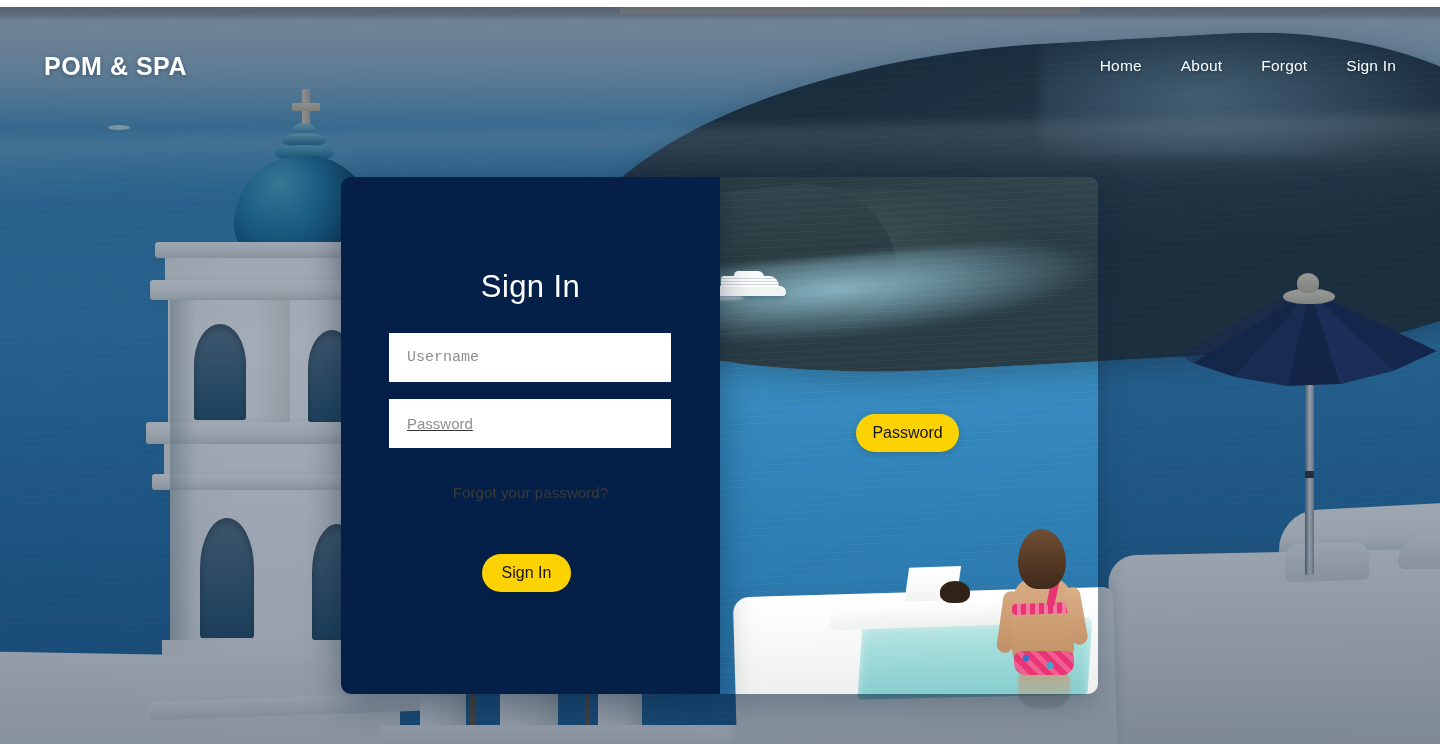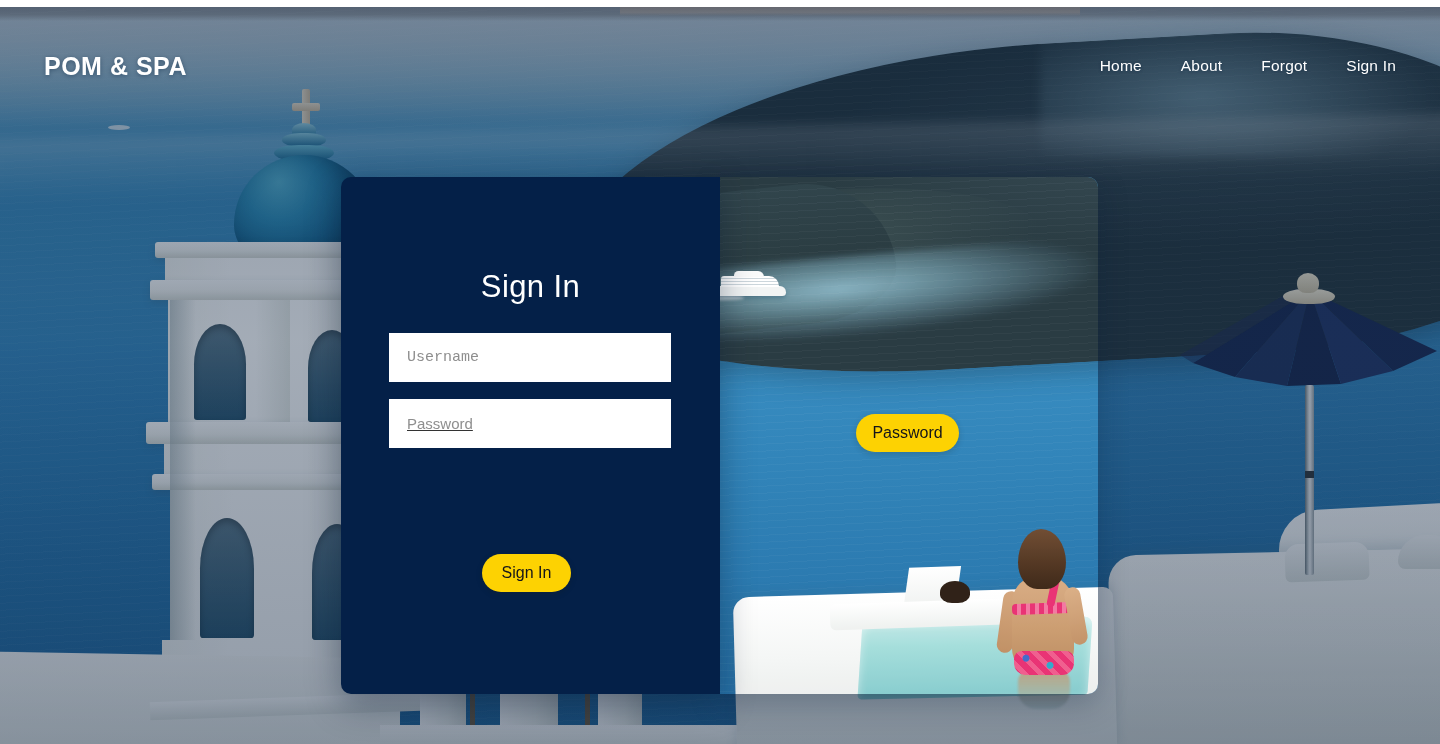--- a/index.html
+++ b/index.html
@@ -768,19 +768,20 @@
     </ul>
   </nav>
 
   <section class="auth-card">
     <h1 class="auth-title">Sign In</h1>
 
     <input class="field field-username" type="text" placeholder="Username" style="">
 
     <input class="field field-password" type="password" placeholder="Password" style="">
 
+    <a class="forgot" href="#">Forgot your password?</a>
 
     <button class="btn btn-signin">Sign In</button>
   </section>
 
   <button class="btn btn-register">Password</button>
 
 </div>
 
 </body></html>

